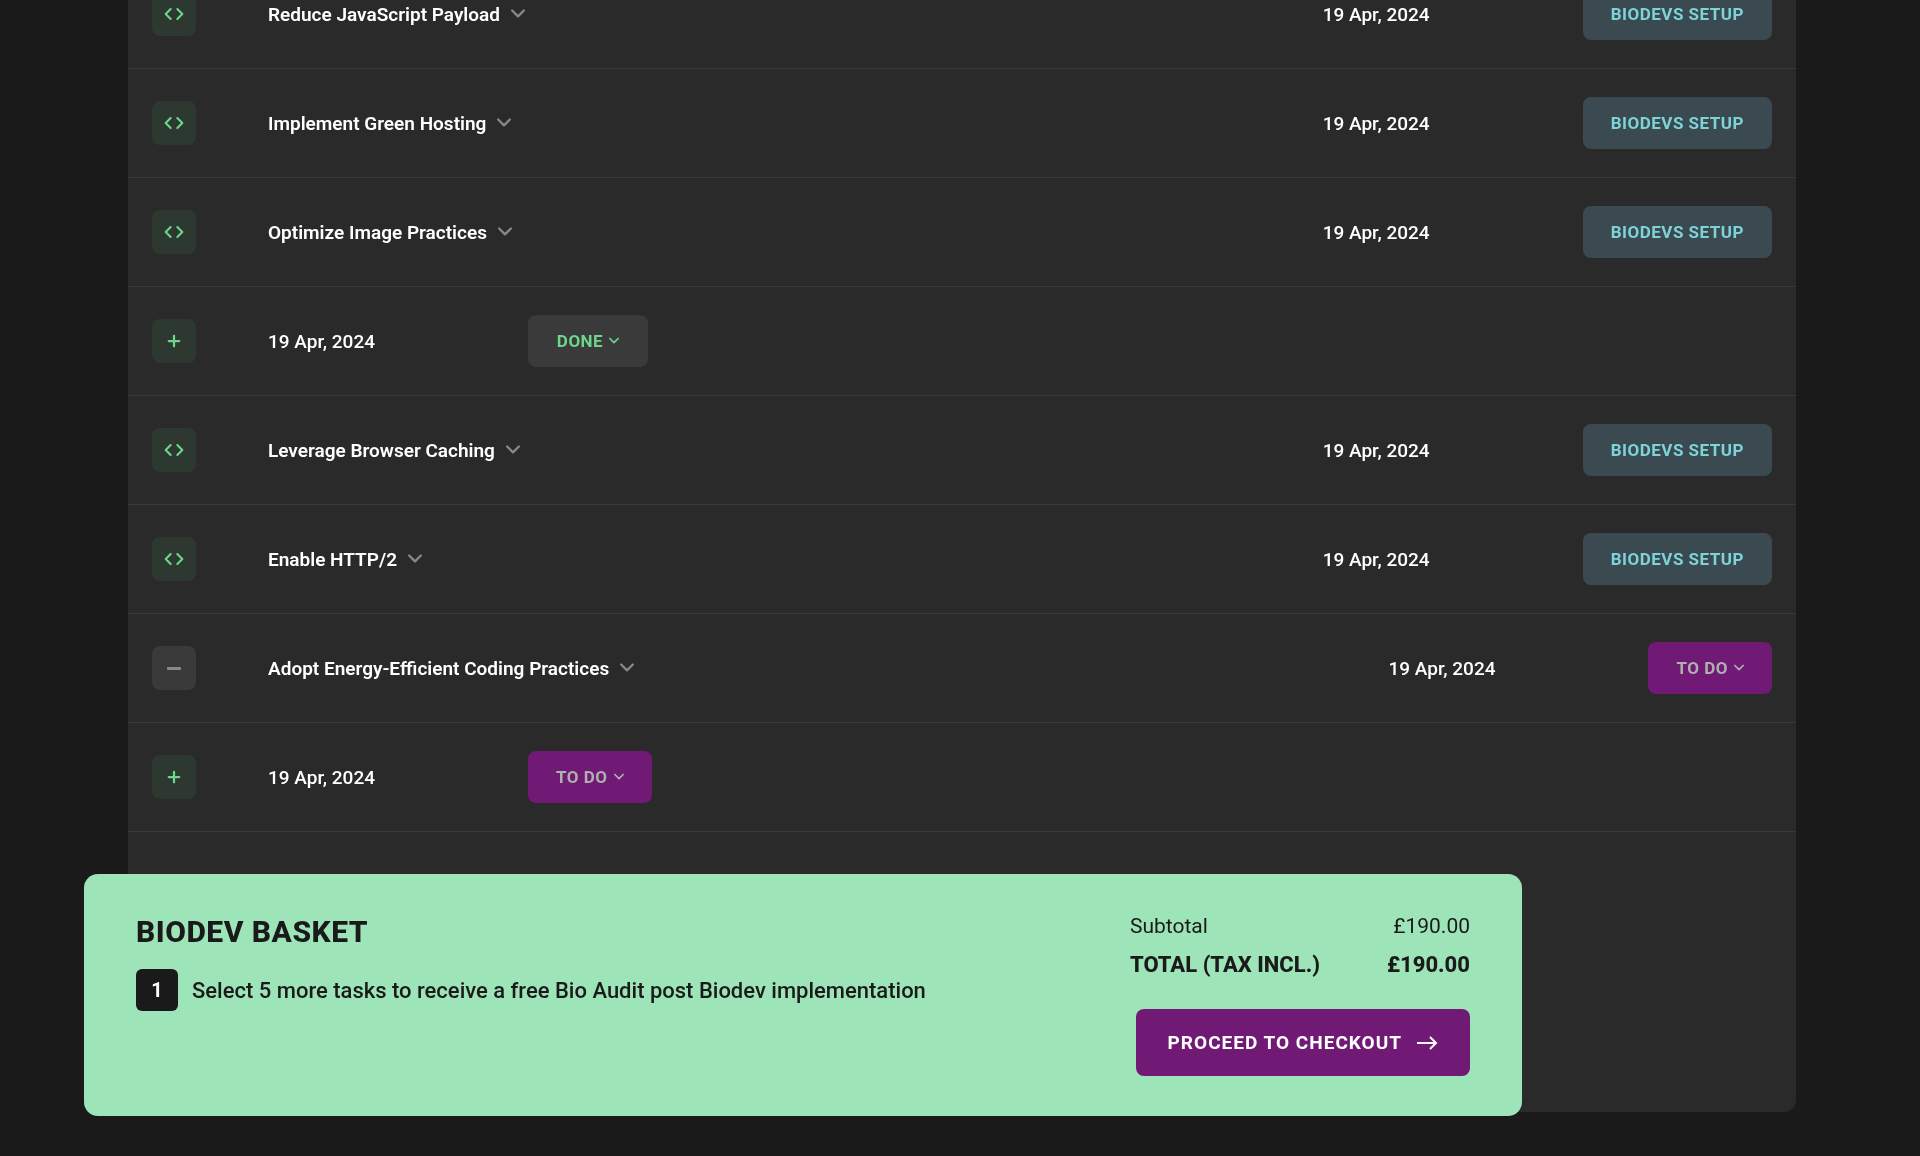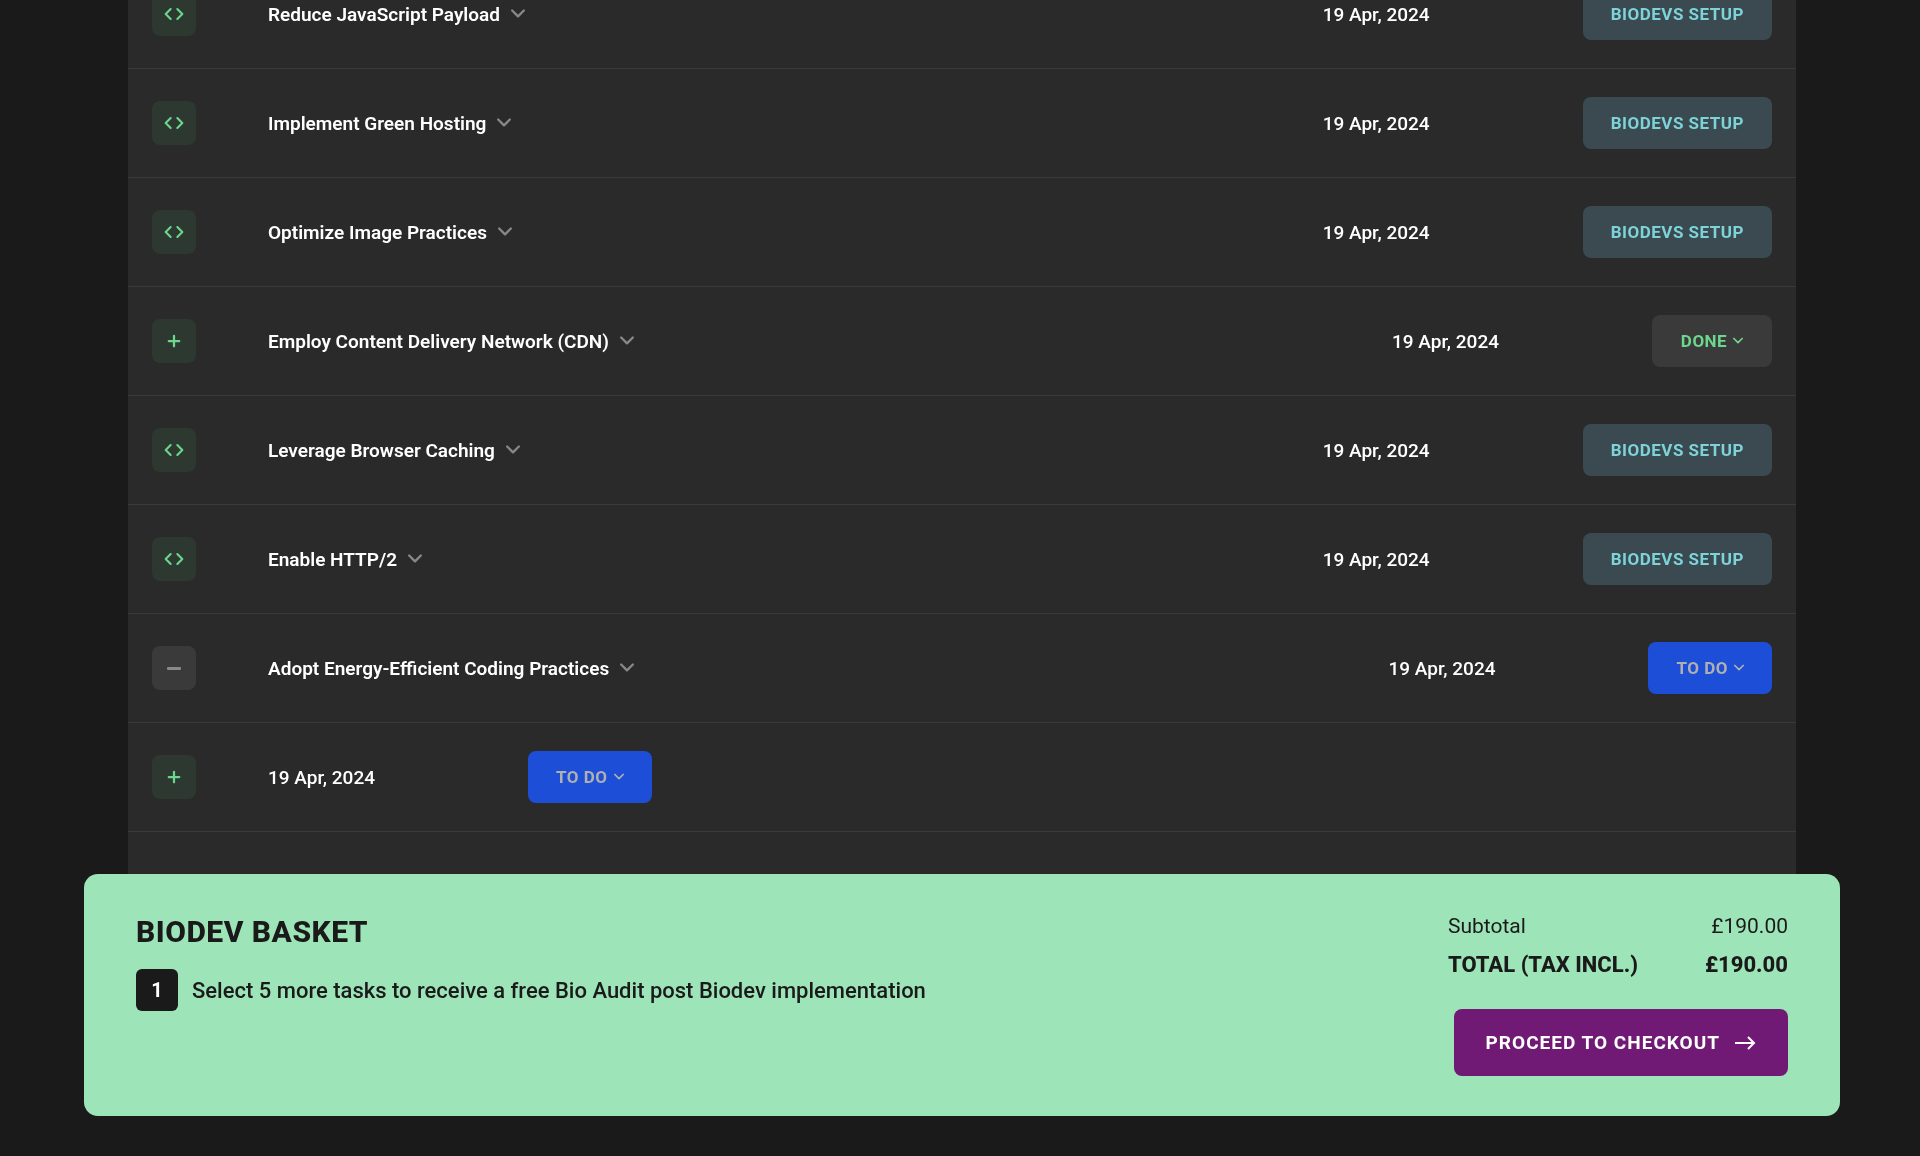--- a/index.html
+++ b/index.html
@@ -81,32 +81,32 @@
 }
 .status-biodev {
   background: #3a4a50;
   color: #7dd3d8;
 }
 .status-done {
   background: #3a3a3a;
   color: #6dd68d;
 }
 .status-todo {
-  background: #1d4ed8;
+  background: #701a75;
   color: #b0b0b0;
 }
 .status-small-chevron {
   width: 10px;
   height: 10px;
 }
 .basket {
   position: absolute;
   left: 84px;
   bottom: 40px;
-  width: 1756px;
+  width: 1438px;
   background: #9de5b8;
   border-radius: 14px;
   padding: 40px 52px;
   display: flex;
   justify-content: space-between;
   color: #1a1a1a;
 }
 .basket-left { flex: 1; }
 .basket-title {
   font-size: 30px;
@@ -221,26 +221,20 @@
         <span>BIODEVS SETUP</span>
       </div>
     </div>
     <div class="task-row">
       <div class="icon-box icon-plus">
         <svg viewBox="0 0 24 24" fill="none" stroke="#6dd68d" stroke-width="3" stroke-linecap="round">
           <line x1="12" y1="5" x2="12" y2="19"></line>
           <line x1="5" y1="12" x2="19" y2="12"></line>
         </svg>
       </div>
-      <div class="task-title">
-        <span>Employ Content Delivery Network (CDN)</span>
-        <span><svg class="chevron" viewBox="0 0 12 8" fill="none" stroke="#888" stroke-width="2" stroke-linecap="round" stroke-linejoin="round">
-            <polyline points="1 1 6 6 11 1"></polyline>
-          </svg></span>
-      </div>
       <div class="task-date">19 Apr, 2024</div>
       <div class="status-btn status-done">
         <span>DONE</span>
         <svg class="status-small-chevron" viewBox="0 0 12 8" fill="none" stroke="#6dd68d" stroke-width="2" stroke-linecap="round" stroke-linejoin="round">
           <polyline points="1 1 6 6 11 1"></polyline>
         </svg>
       </div>
     </div>
     <div class="task-row">
       <div class="icon-box icon-code">

